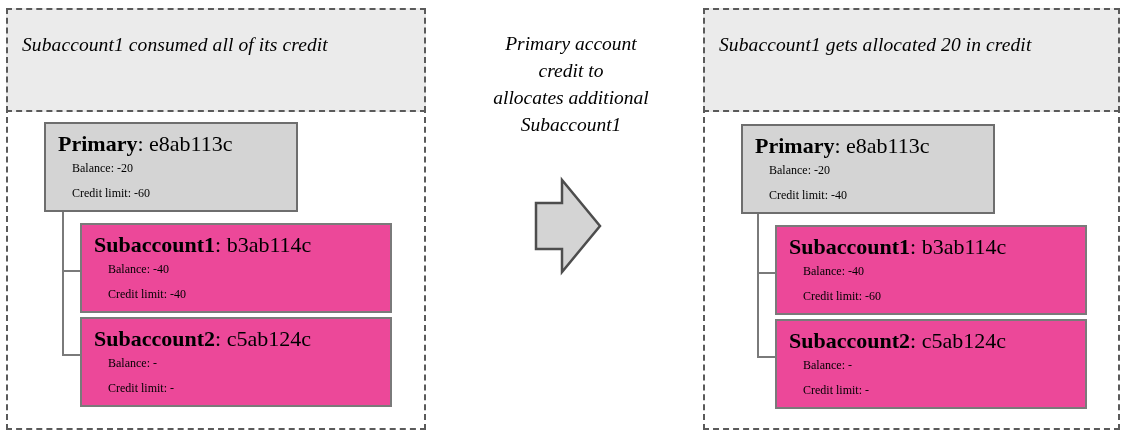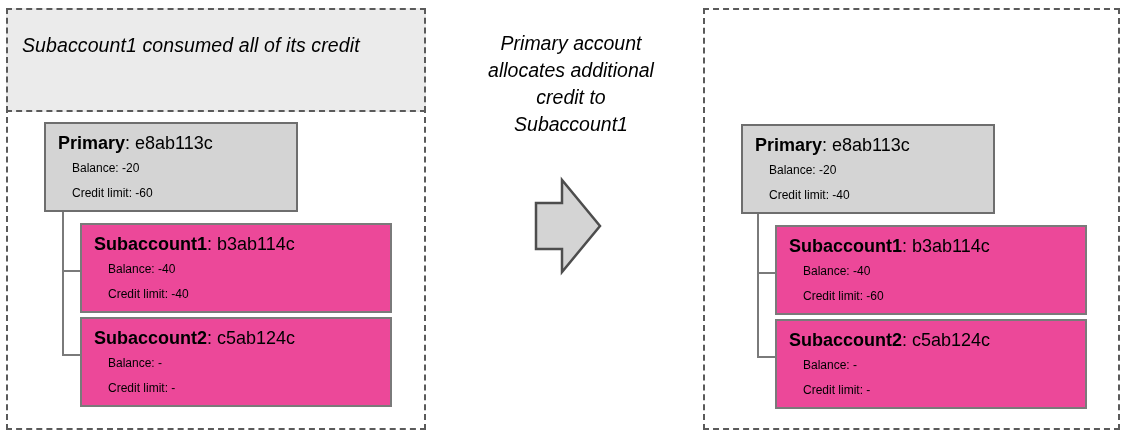--- a/index.html
+++ b/index.html
@@ -14,20 +14,21 @@
     position: relative;
     overflow: hidden;
     color: #000000;
   }
 
   .stage {
     position: absolute;
     left: 0; top: 0;
     width: 1133px;
     height: 437px;
+    font-family: Liberation Serif, serif;
   }
 
   
   .panel {
     position: absolute;
     border: 2px dashed #5a5a5a;
     background: #ffffff;
     box-sizing: border-box;
   }
   .panel.left  { left: 6px;   top: 8px; width: 420px; height: 422px; }
@@ -61,21 +62,21 @@
     box-sizing: border-box;
     border: 2px solid #7a7a7a;
     background: #ec4899;
     padding: 7px 10px 8px 12px;
   }
   .acct-box.primary {
     background: #d4d4d4;
     border-color: #6e6e6e;
   }
   .acct-title {
-    font-size: 18px;
+    font-size: 22px;
     line-height: 25px;
     white-space: nowrap;
   }
   .acct-title b { font-weight: bold; }
   .acct-line {
     font-size: 12px;
     line-height: 25px;
     padding-left: 14px;
     white-space: nowrap;
   }
@@ -171,34 +172,37 @@
       <div class="acct-line">
         <span>Credit limit:</span>
         <span>-</span>
       </div>
     </div>
   </div>
 
   <div class="middle">
     <div class="middle-text">
       <div>Primary account</div>
+      <div>credit to</div>
       <div>allocates additional</div>
-      <div>credit to</div>
       <div>Subaccount1</div>
     </div>
 
     <div class="arrow-wrap">
       <svg width="108" height="100" viewBox="0 0 108 100" aria-hidden="true">
         <polygon points="18,27 44,27 44,4 82,50 44,96 44,73 18,73" fill="#d4d4d4" stroke="#4d4d4d" stroke-width="2.5" stroke-linejoin="miter"></polygon>
       </svg>
     </div>
   </div>
 
   <div class="panel right">
 
+    <div class="caption-box">
+      <div class="caption-text">Subaccount1 gets allocated 20 in credit</div>
+    </div>
 
     <div class="conn-v" style="left:52px;  top:200px; height:148px;"></div>
     <div class="conn-h" style="left:52px;  top:262px; width:20px;"></div>
     <div class="conn-h" style="left:52px;  top:346px; width:20px;"></div>
 
     <div class="acct-box primary" style="left:36px; top:114px; width:254px; height:90px;">
       <div class="acct-title">
         <b>Primary</b><span>: </span><span>e8ab113c</span>
       </div>
       <div class="acct-line">

